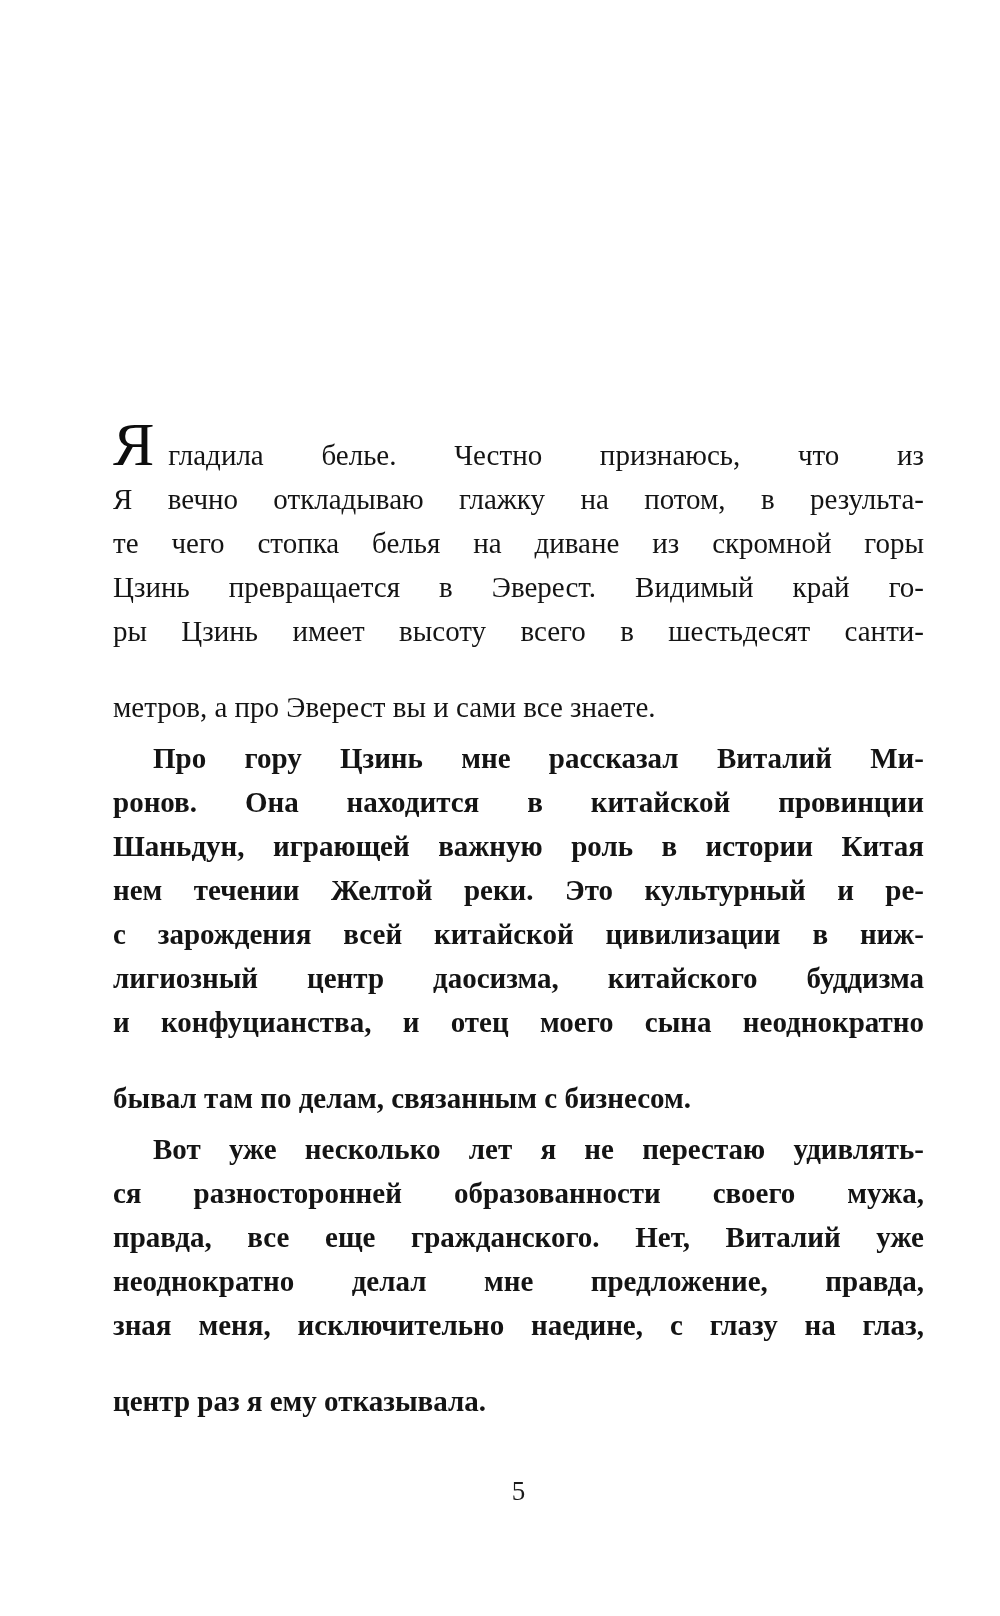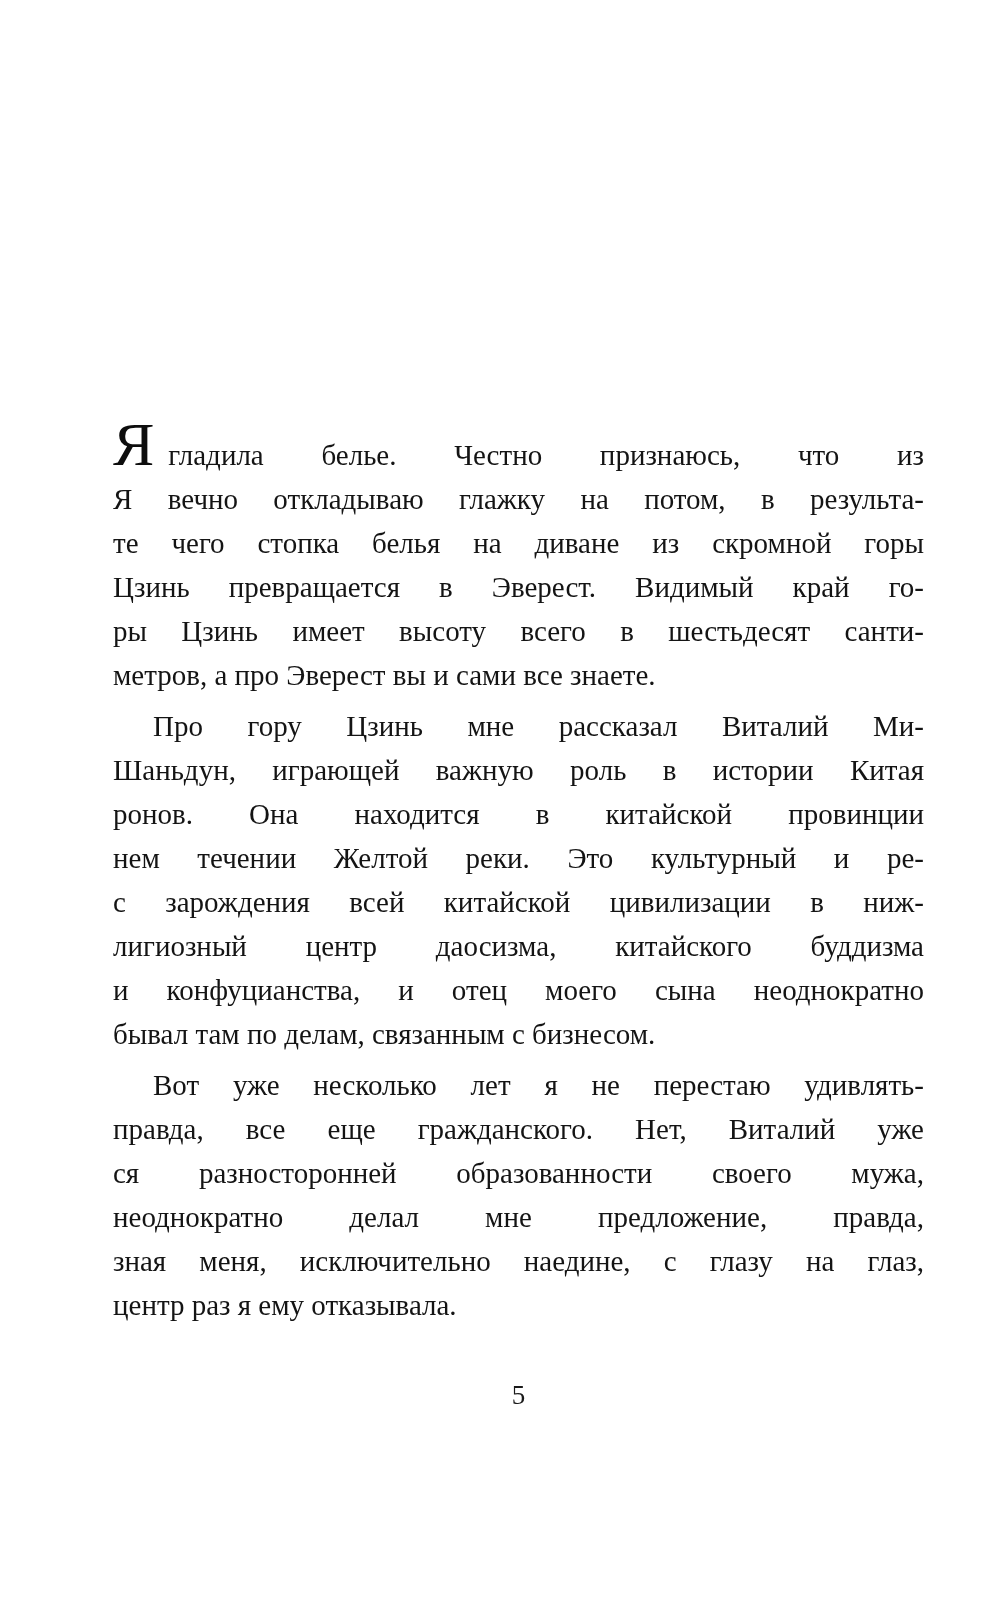--- a/index.html
+++ b/index.html
@@ -14,29 +14,30 @@
     background: #ffffff;
     box-sizing: border-box;
     padding: 422px 76px 0 113px;
     font-family: "Liberation Serif", "DejaVu Serif", serif;
     font-size: 29px;
     line-height: 44px;
     color: #141414;
     overflow: hidden;
   }
   .para { margin: 0; }
-  .para + .para { margin-top: 7px; }
+  .para + .para { margin-top: 7px; font-weight: bold; }
   .line {
     text-align: justify;
     text-align-last: justify;
     white-space: normal;
   }
   .line.last {
     text-align: left;
     text-align-last: left;
+    margin-top: 32px;
   }
   .line.indent {
     text-indent: 40px;
   }
   .dropcap {
     font-size: 62px;
     line-height: 44px;
     vertical-align: baseline;
     margin-right: 14px;
     color: #0d0d0d;
@@ -58,33 +59,33 @@
     <div class="line"><span class="dropcap">Я</span><span>гладила белье. Честно признаюсь, что из</span></div>
     <div class="line">Я вечно откладываю глажку на потом, в результа-</div>
     <div class="line">те чего стопка белья на диване из скромной горы</div>
     <div class="line">Цзинь превращается в Эверест. Видимый край го-</div>
     <div class="line">ры Цзинь имеет высоту всего в шестьдесят санти-</div>
     <div class="line last">метров, а про Эверест вы и сами все знаете.</div>
   </div>
 
   <div class="para">
     <div class="line indent">Про гору Цзинь мне рассказал Виталий Ми-</div>
+    <div class="line">ронов. Она находится в китайской провинции</div>
     <div class="line">Шаньдун, играющей важную роль в истории Китая</div>
-    <div class="line">ронов. Она находится в китайской провинции</div>
     <div class="line">нем течении Желтой реки. Это культурный и ре-</div>
     <div class="line">с зарождения всей китайской цивилизации в ниж-</div>
     <div class="line">лигиозный центр даосизма, китайского буддизма</div>
     <div class="line">и конфуцианства, и отец моего сына неоднократно</div>
     <div class="line last">бывал там по делам, связанным с бизнесом.</div>
   </div>
 
   <div class="para">
     <div class="line indent">Вот уже несколько лет я не перестаю удивлять-</div>
+    <div class="line">ся разносторонней образованности своего мужа,</div>
     <div class="line">правда, все еще гражданского. Нет, Виталий уже</div>
-    <div class="line">ся разносторонней образованности своего мужа,</div>
     <div class="line">неоднократно делал мне предложение, правда,</div>
     <div class="line">зная меня, исключительно наедине, с глазу на глаз,</div>
     <div class="line last">центр раз я ему отказывала.</div>
   </div>
 
   <div class="page-number">5</div>
 
 </div>
 
 </body></html>

